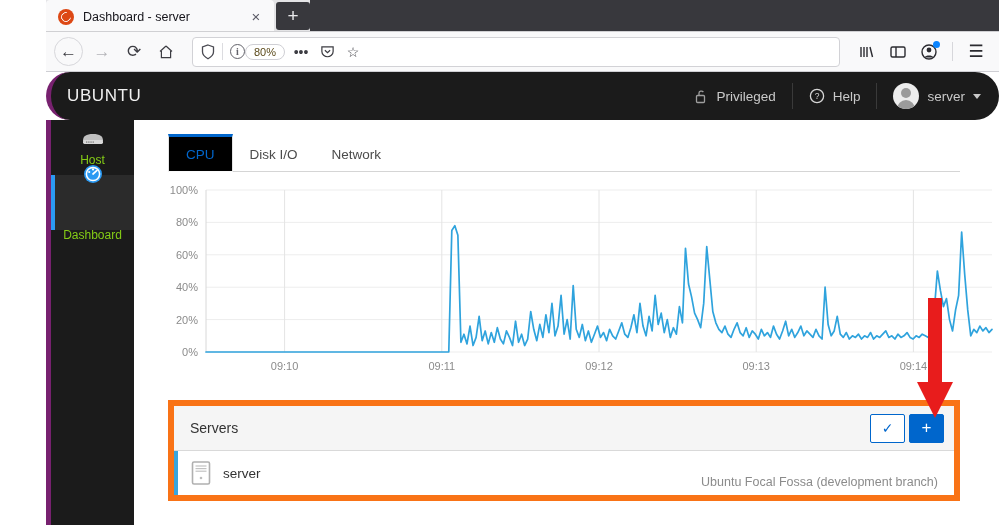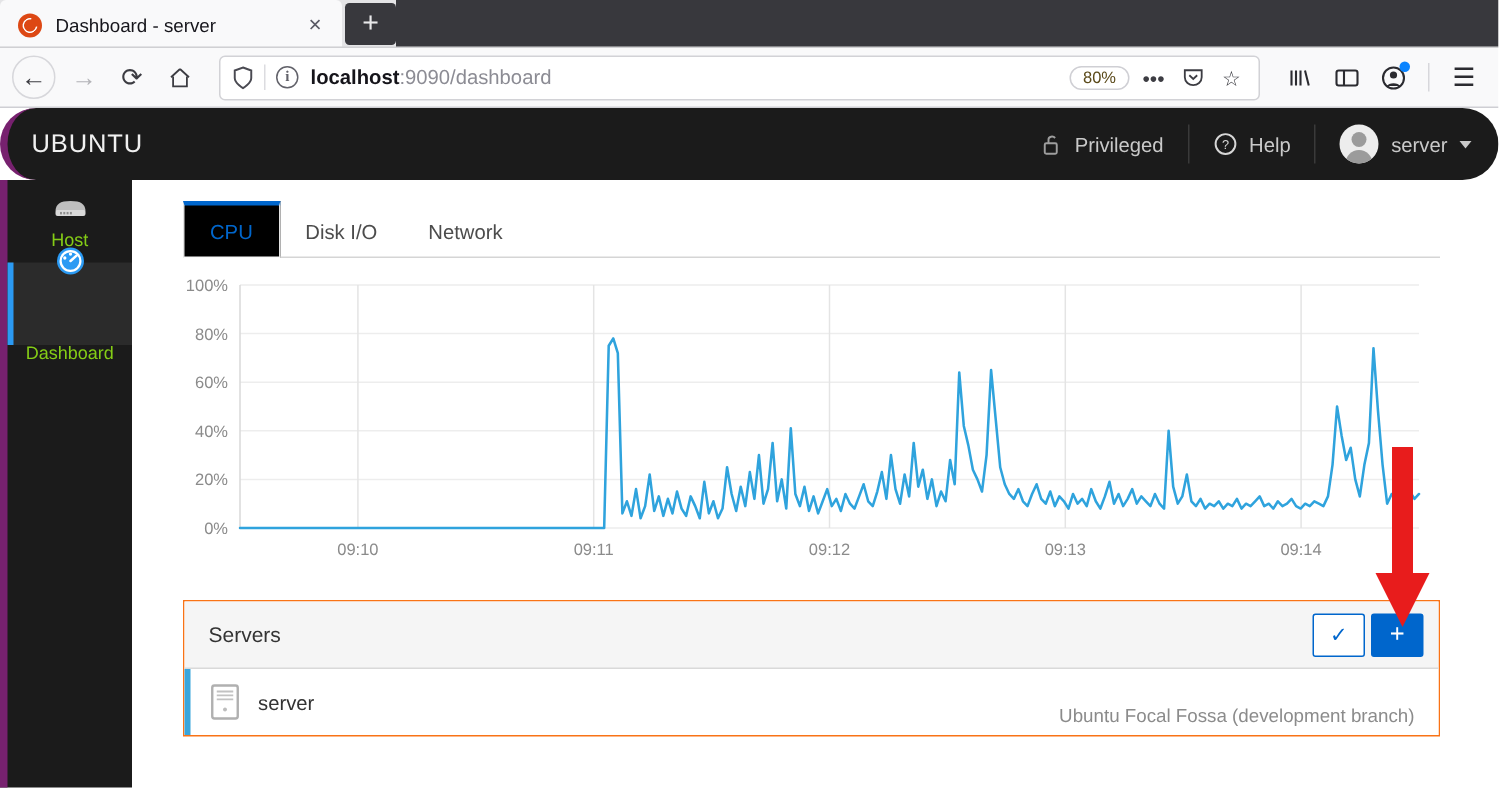--- a/index.html
+++ b/index.html
@@ -2,21 +2,21 @@
 <html><head>
 <meta charset="utf-8">
 <style>
   * { box-sizing: border-box; margin: 0; padding: 0; }
   html, body {
     width: 999px; height: 526px;
     font-family: "Liberation Sans", sans-serif;
     background: #fff; overflow: hidden;
   }
   
-  .browser { width: 999px; height: 526px; position: relative; }
+  .browser { width: 999px; height: 526px; position: relative; padding-left: 46px; }
   .tabstrip {
     height: 32px; background: #e4e4e6; display: flex; align-items: flex-end;
     border-bottom: 1px solid #d0d0d3;
   }
   .tab {
     width: 228px; height: 31px; background: #f9f9fa;
     display: flex; align-items: center; padding: 0 8px 0 12px;
     border-top: 2px solid #0a84ff00; position: relative;
     border-top-left-radius: 4px; border-top-right-radius: 4px;
   }
@@ -153,21 +153,21 @@
     margin-bottom: -1px; border-bottom: 1px solid #fafafa;
   }
 
   .chart-wrap { margin: 10px 39px 0 34px; position: relative; height: 200px; }
   .chart-svg { display: block; }
 
   
   .arrow-overlay { position: absolute; pointer-events: none; }
 
   .panel {
-    margin: 18px 39px 0 34px; border: 1px solid #f97316; background: #fff;
+    margin: 18px 39px 0 34px; border: 6px solid #f97316; background: #fff;
   }
   .panel-head {
     height: 45px; background: #f5f5f5; border-bottom: 1px solid #d9d9d9;
     display: flex; align-items: center; padding: 0 10px 0 16px;
   }
   .panel-title { flex: 1; font-size: 14px; color: #333; }
   .btn {
     width: 35px; height: 29px; display: flex; align-items: center;
     justify-content: center; font-size: 14px; border-radius: 2px;
   }
@@ -208,21 +208,20 @@
     </div>
 
     <div class="urlbar">
       <span class="url-shield">
         <svg width="14" height="16" viewBox="0 0 14 16">
           <path d="M7 1 L12.5 3 V8 C12.5 11.5 7 14.8 7 14.8 C7 14.8 1.5 11.5 1.5 8 V3 Z" fill="none" stroke="#4a4a52" stroke-width="1.3"></path>
         </svg>
       </span>
       <span class="url-sep"></span>
       <span class="url-info">i</span>
-      <span class="url-text"><b>localhost</b><span>:9090/dashboard</span></span>
       <span class="zoom-badge">80%</span>
       <span class="url-icons">
         <span class="url-icon">•••</span>
         <span class="url-icon">
           <svg width="15" height="15" viewBox="0 0 16 16">
             <path d="M2 3 H14 V8 C14 11.4 11 13.6 8 13.6 C5 13.6 2 11.4 2 8 Z" fill="none" stroke="#3d3d43" stroke-width="1.3"></path>
             <path d="M5.2 6.6 L8 9.2 L10.8 6.6" fill="none" stroke="#3d3d43" stroke-width="1.3"></path>
           </svg>
         </span>
         <span class="url-icon">☆</span>

